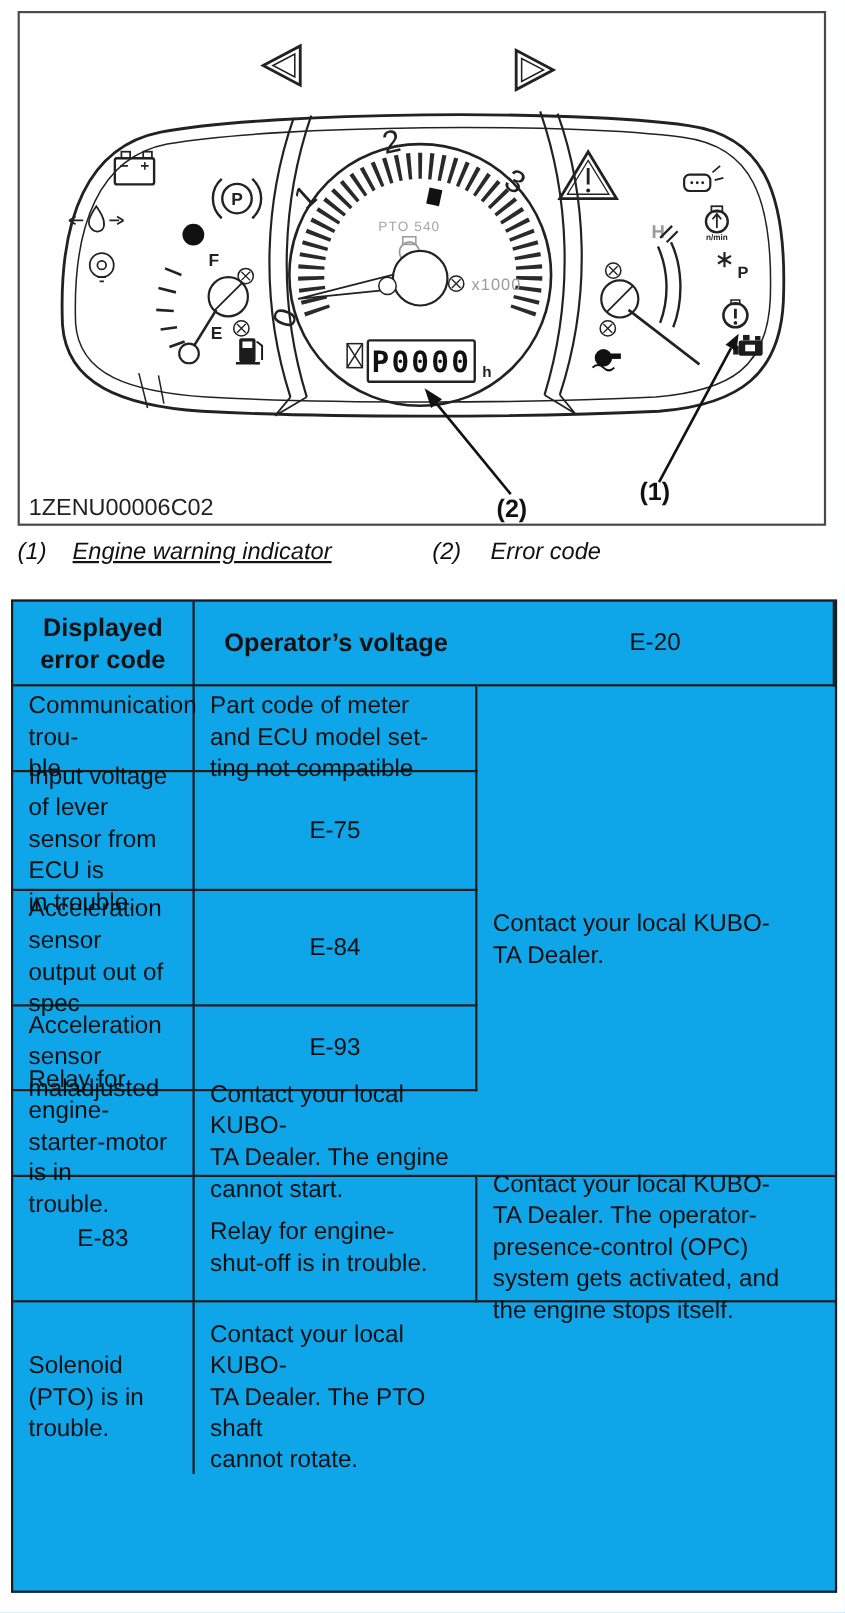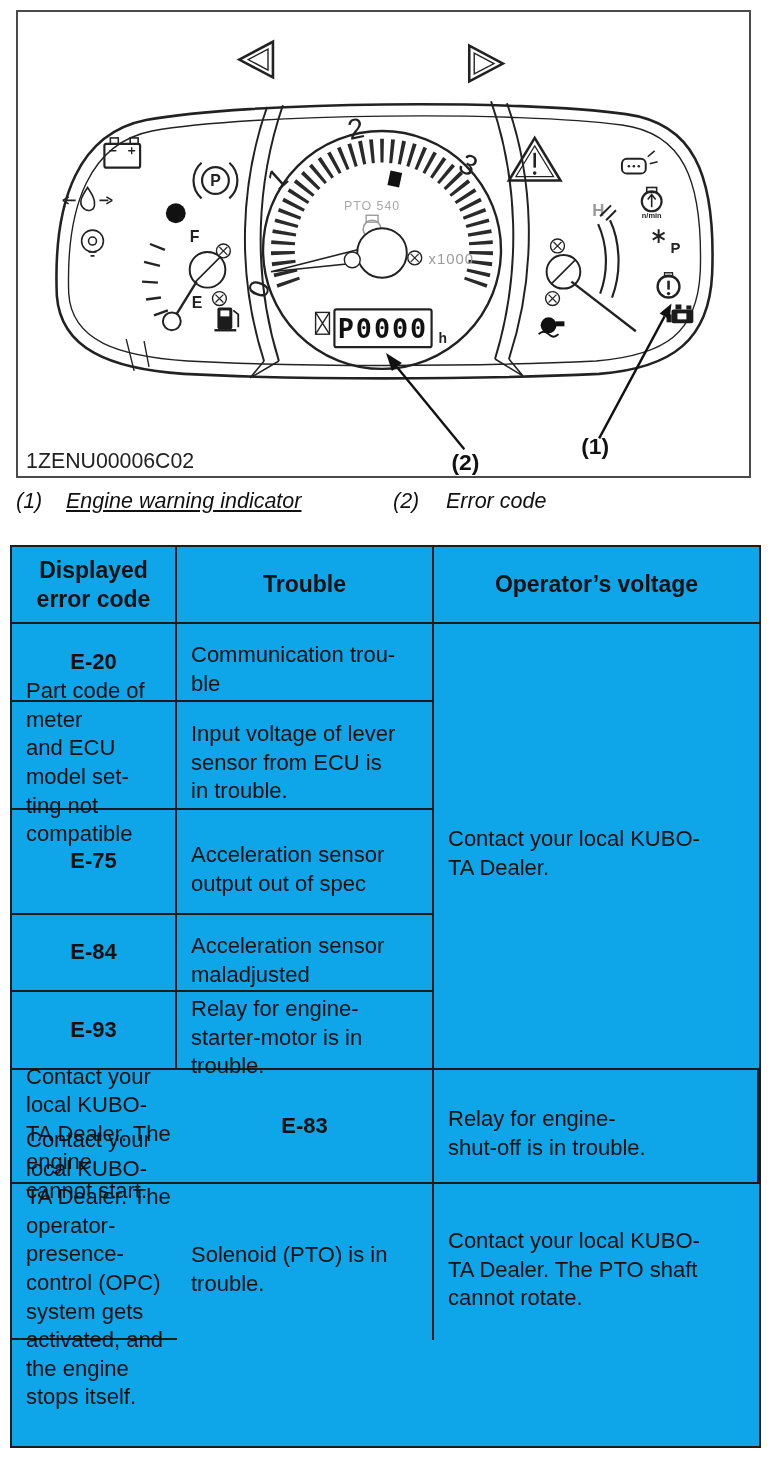--- a/index.html
+++ b/index.html
@@ -16,21 +16,21 @@
   .cap-n1{left:16px;} .cap-t1{left:66px;text-decoration:underline;} .cap-n2{left:393px;} .cap-t2{left:446px;}
 
   
   .err-table{position:absolute;left:10px;top:545px;display:grid;
     grid-template-columns:165px 257px 325px;
     grid-template-rows:77px 78px 108px 105px 77px 78px 114px 156px 106px;
     border:2px solid #1c1c1c;box-sizing:content-box;background:#0ea5e9;}
   .cell{border-right:2px solid #1c1c1c;border-bottom:2px solid #1c1c1c;display:flex;align-items:center;
     font-size:22px;line-height:1.3;white-space:pre-line;box-sizing:border-box;}
   .c-head{font-weight:bold;font-size:23px;justify-content:center;text-align:center;line-height:1.25;}
-  .c-code{justify-content:center;text-align:center;font-weight:bold;}
+  .c-code{justify-content:center;text-align:center;}
   .c-text{justify-content:flex-start;padding:24px 6px 8px 14px;text-align:left;}
   .nr{border-right:none;}
   .nb{border-bottom:none;}
   .merged{grid-column:3;grid-row:2 / span 5;}
 </style>
 </head>
 <body>
 
 <div class="page">
 
@@ -218,21 +218,20 @@
   <div class="caption">
     <span class="cap-n1">(1)</span>
     <span class="cap-t1">Engine warning indicator</span>
     <span class="cap-n2">(2)</span>
     <span class="cap-t2">Error code</span>
   </div>
 
   <div class="err-table">
     <div class="cell c-head">Displayed
 error code</div>
-    <div class="cell c-head">Trouble</div>
     <div class="cell c-head nr">Operator’s voltage</div>
 
     <div class="cell c-code">E-20</div>
     <div class="cell c-text">Communication trou-
 ble</div>
     <div class="cell c-text nr merged">Contact your local KUBO-
 TA Dealer.</div>
 
     <div class="cell c-text">Part code of meter
 and ECU model set-

